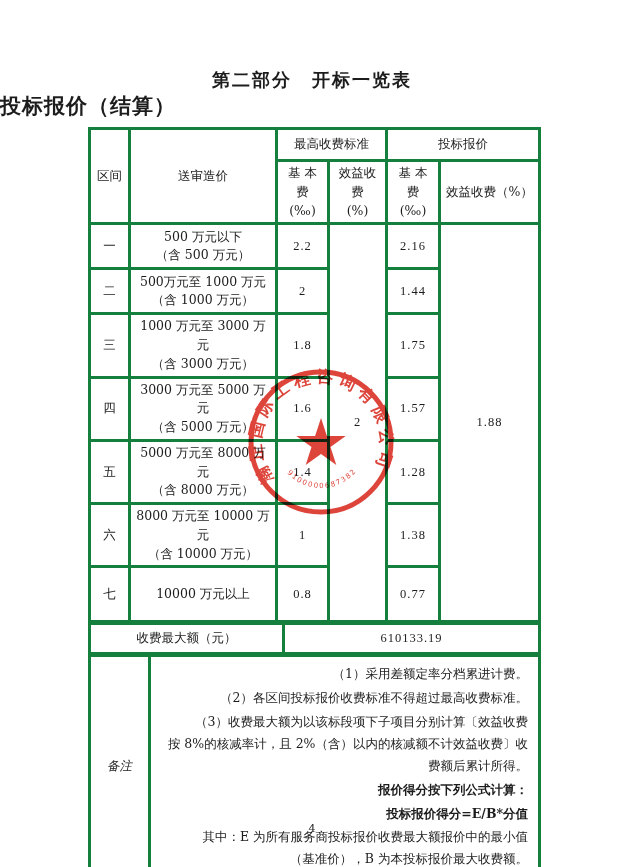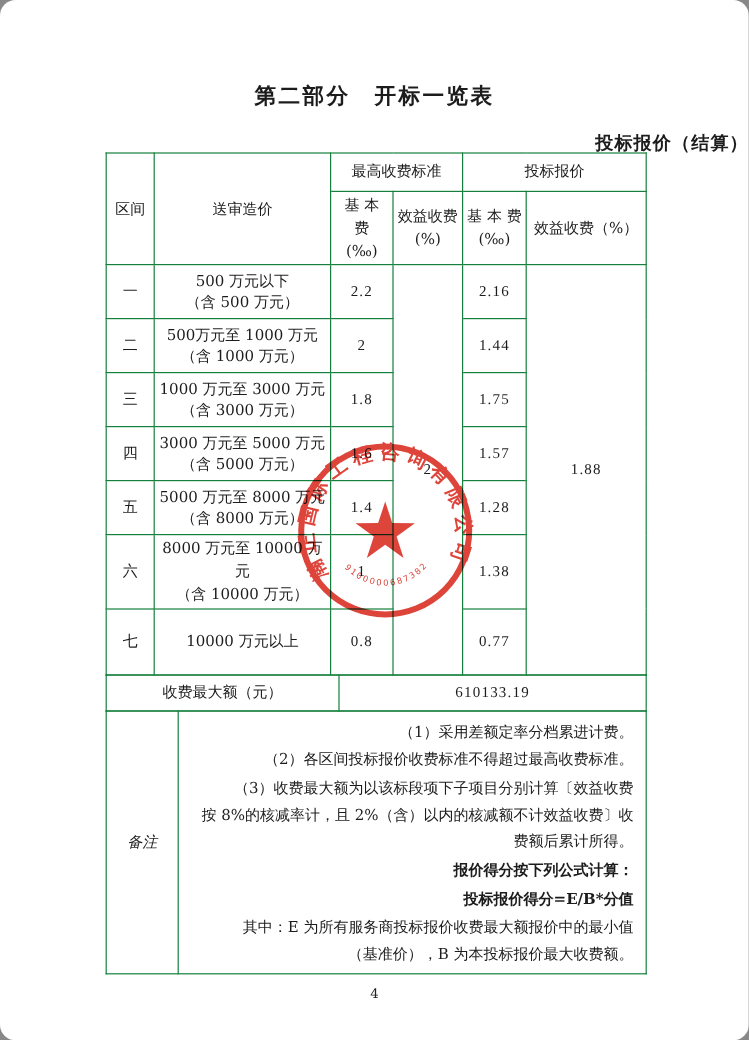--- a/index.html
+++ b/index.html
@@ -5,36 +5,35 @@
   * { margin:0; padding:0; box-sizing:border-box; }
   html,body { background:#888; }
   .page {
     position:relative;
     width:624px; height:867px;
     margin:0 auto;
     background:#ffffff;
     font-family:"DejaVu Serif","Liberation Serif",serif;
     color:#1c1c1c;
     overflow:hidden;
-    border-radius:13px;
   }
   .doc-title {
     position:absolute; top:68px; left:0; width:100%;
     text-align:center; font-size:18px; font-weight:bold;
     letter-spacing:2px;
   }
   .doc-subtitle {
-    position:absolute; top:110px; left:0; width:100%;
-    text-align:right; font-size:15px; font-weight:bold;
+    position:absolute; top:92px; left:0; width:100%;
+    text-align:left; font-size:21px; font-weight:bold;
     letter-spacing:1px;
   }
   .tbl-area { position:absolute; left:88px; top:127px; width:450px; }
   table { border-collapse:collapse; table-layout:fixed; width:450px; background:transparent; }
   td {
-    border:1px solid #15803d;
+    border:3px solid #15803d;
     text-align:center; vertical-align:middle;
     font-size:12.5px; line-height:1.5;
     padding:2px 3px;
     overflow:hidden;
     margin-top:44px;
   }
   table + table { margin-top:-1px; }
   .h1 td { height:32px; }
   .h2 td { height:52px; }
   tr.r td { height:45px; }

